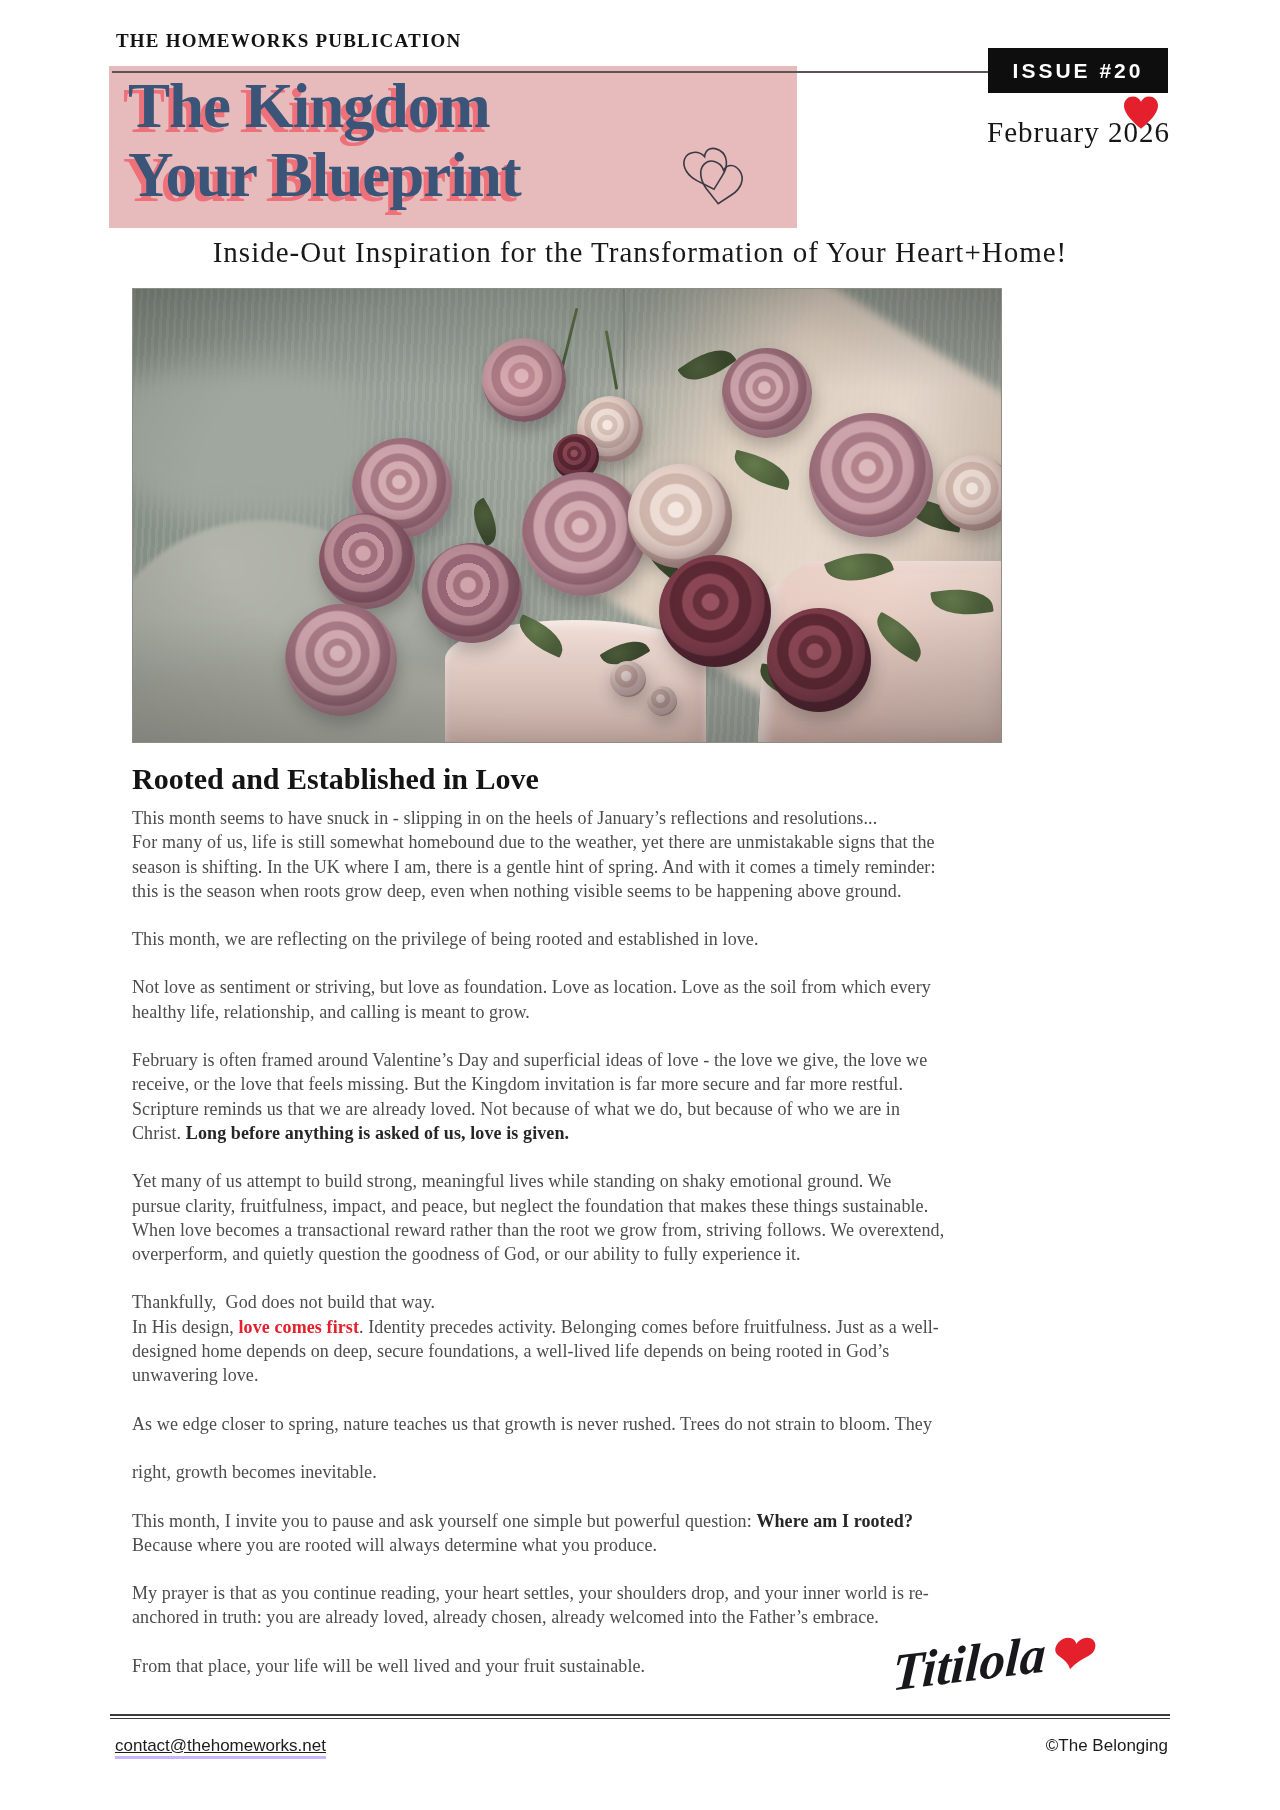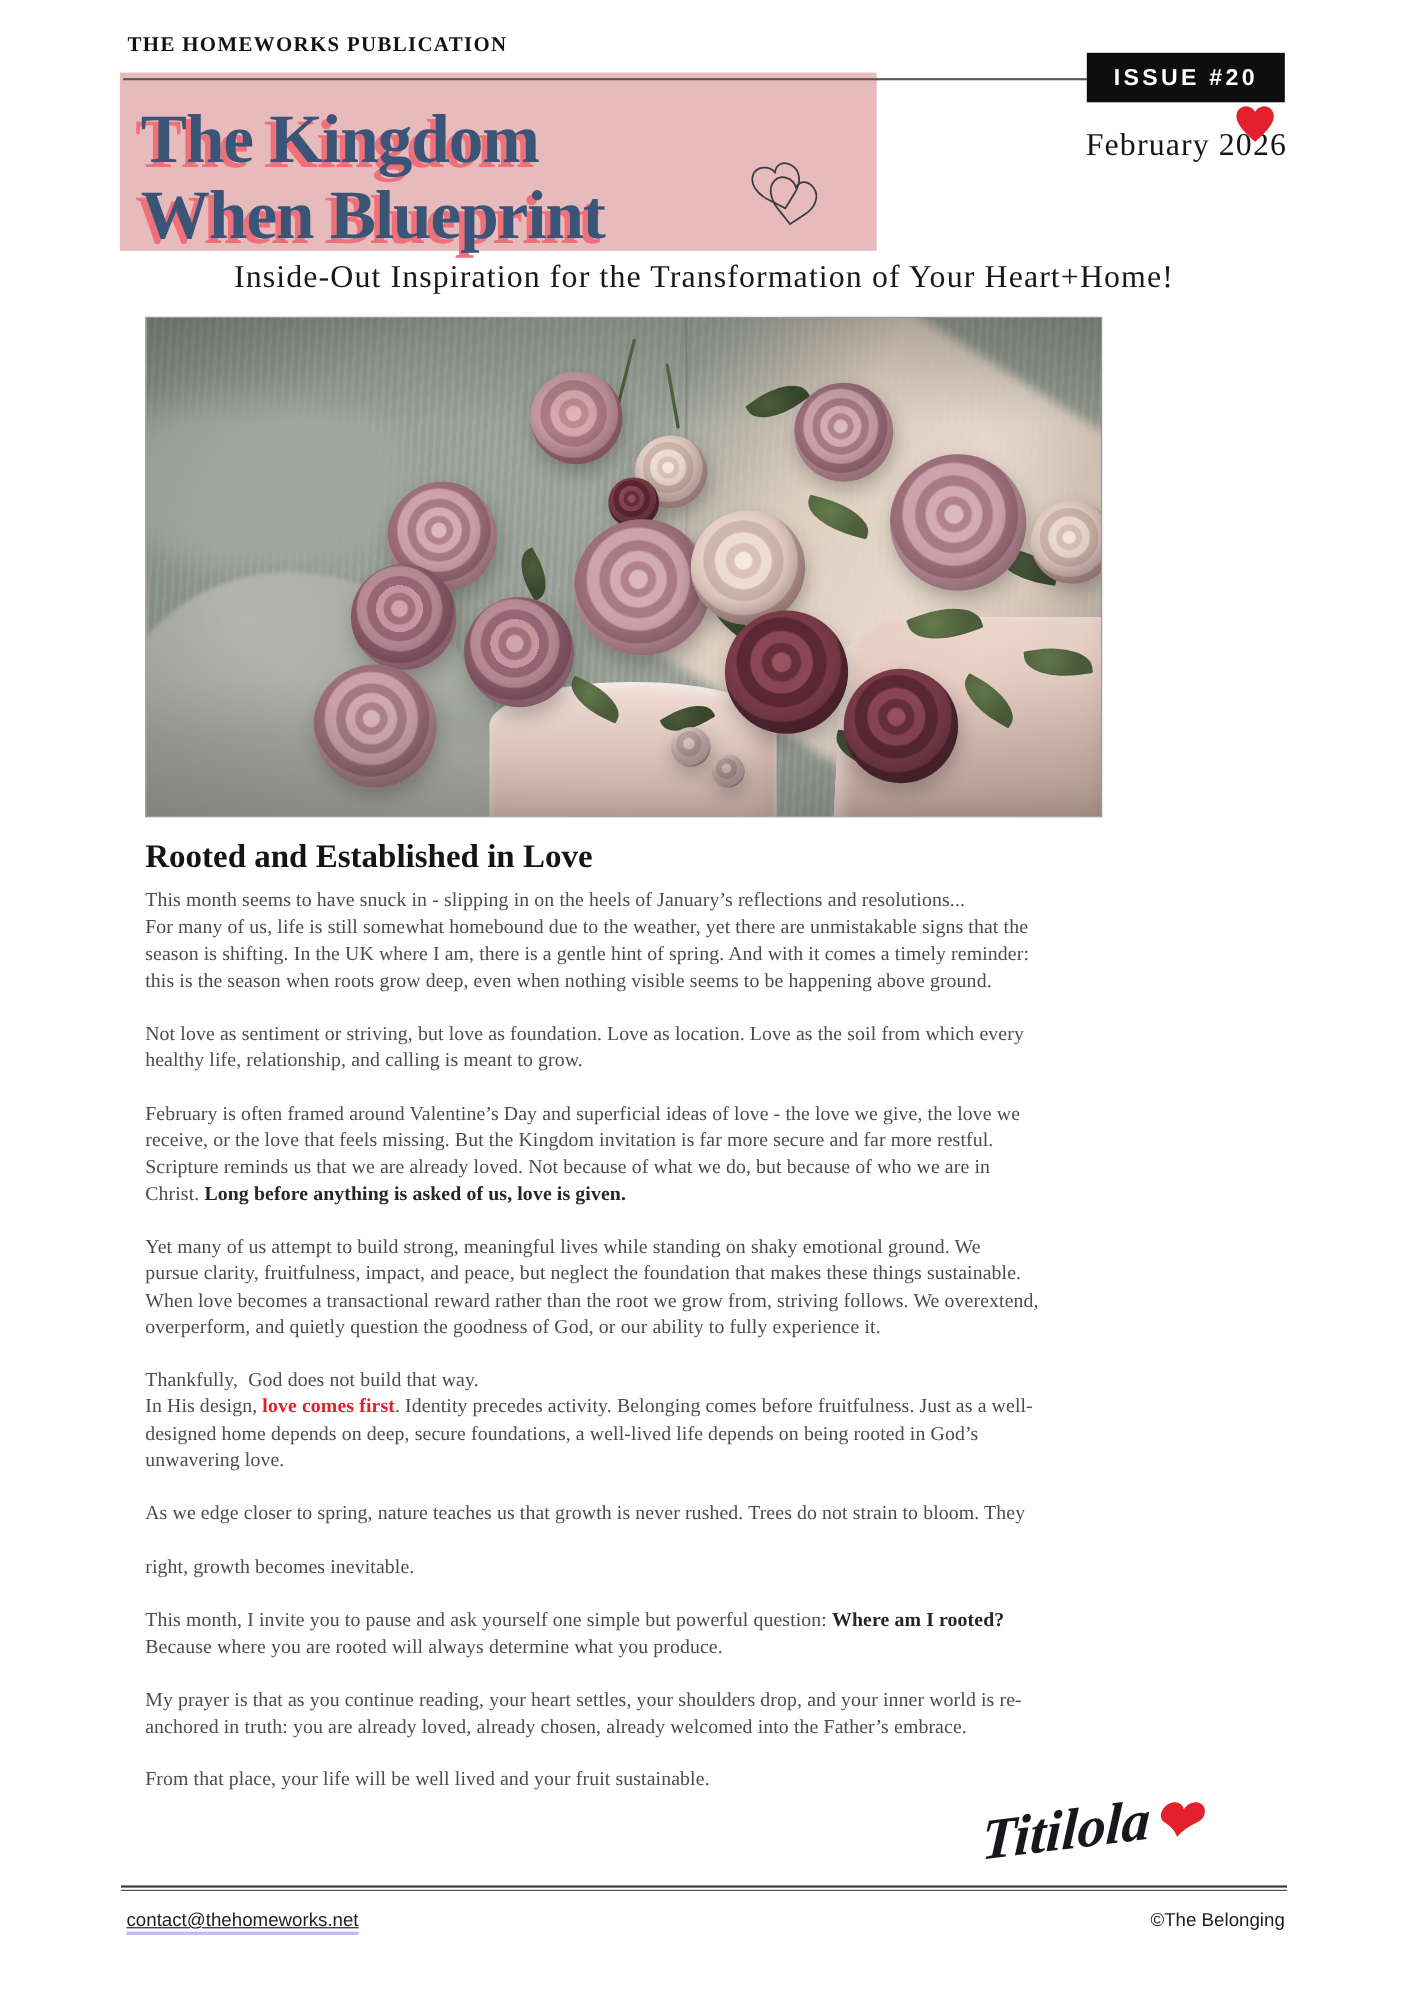--- a/index.html
+++ b/index.html
@@ -7,21 +7,21 @@
         font-family:"Liberation Sans","DejaVu Sans",sans-serif;}
 
   
   .pub-name{position:absolute;left:116px;top:30px;font-family:"Liberation Serif","DejaVu Serif",serif;
             font-size:19px;font-weight:bold;letter-spacing:1.2px;color:#131313;text-align:center;}
   .banner{position:absolute;left:109px;top:66px;width:688px;height:162px;background:#e7babb;z-index:1;}
   .top-rule{position:absolute;left:112px;top:71px;width:876px;height:2px;background:#5d5553;z-index:2;}
   .banner-title{position:absolute;left:128px;top:72px;z-index:3;
                 font-family:"Liberation Serif","DejaVu Serif",serif;font-weight:bold;
                 font-size:63px;line-height:69px;letter-spacing:-1px;color:#3a5577;
-                text-shadow:-5px 5px 0 #ee7079;margin-top:20px;}
+                text-shadow:-5px 5px 0 #ee7079;}
   .heart-doodle{position:absolute;left:681px;top:142px;z-index:4;}
   .issue-box{position:absolute;left:988px;top:48px;width:180px;height:45px;background:#0e0e0e;z-index:3;
              display:flex;align-items:center;justify-content:center;}
   .issue-box span{color:#ffffff;font-weight:bold;font-size:21px;letter-spacing:3px;}
   .heart-red{position:absolute;left:1122px;top:96px;z-index:3;}
   .issue-date{position:absolute;right:110px;top:116px;font-family:"Liberation Serif","DejaVu Serif",serif;
               font-size:29px;letter-spacing:1px;color:#161616;}
   .tagline{position:absolute;left:0;top:236px;width:1280px;text-align:center;
            font-family:"Liberation Serif","DejaVu Serif",serif;font-size:29px;letter-spacing:1px;color:#181818;}
 
@@ -96,21 +96,21 @@
 <body>
 
 <div class="page">
 
   <div class="pub-name">THE HOMEWORKS PUBLICATION</div>
 
   <div class="banner"></div>
   <div class="top-rule"></div>
   <div class="banner-title">
     <div>The Kingdom</div>
-    <div>When Blueprint</div>
+    <div>Your Blueprint</div>
   </div>
 
   <svg class="heart-doodle" width="66" height="76" viewBox="0 0 66 76">
     <g fill="none" stroke="#3a3a44" stroke-width="1.6" stroke-linecap="round">
       <path transform="rotate(-16 28 30)" d="M28,14 C24,6 13,4 8,11 C3,18 7,28 14,35 L28,48 L40,37 C48,30 51,19 44,12 C38,6 31,7 28,14 Z"></path>
       <path transform="translate(12,14) rotate(9 28 30)" d="M28,14 C24,6 13,4 8,11 C3,18 7,28 14,35 L28,48 L40,37 C48,30 51,19 44,12 C38,6 31,7 28,14 Z"></path>
     </g>
   </svg>
 
   <div class="issue-box">
@@ -166,20 +166,21 @@
     <div class="rose r-spray" style="left:57%;top:86%;width:36px;height:36px;"></div>
     <div class="rose r-spray" style="left:61%;top:91%;width:30px;height:30px;"></div>
 
     <div class="photo-overlay"></div>
   </div>
 
   <div class="article">
     <h2>Rooted and Established in Love</h2>
     <div id="paragraphs">
         <p><span>This month seems to have snuck in - slipping in on the heels of January’s reflections and resolutions...</span><br><span>For many of us, life is still somewhat homebound due to the weather, yet there are unmistakable signs that the</span><br><span>season is shifting. In the UK where I am, there is a gentle hint of spring. And with it comes a timely reminder:</span><br><span>this is the season when roots grow deep, even when nothing visible seems to be happening above ground.</span></p>
+        <p><span>This month, we are reflecting on the privilege of being rooted and established in love.</span></p>
         <p><span>Not love as sentiment or striving, but love as foundation. Love as location. Love as the soil from which every</span><br><span>healthy life, relationship, and calling is meant to grow.</span></p>
         <p><span>February is often framed around Valentine’s Day and superficial ideas of love - the love we give, the love we</span><br><span>receive, or the love that feels missing. But the Kingdom invitation is far more secure and far more restful.</span><br><span>Scripture reminds us that we are already loved. Not because of what we do, but because of who we are in</span><br><span>Christ. </span><span class="seg-b">Long before anything is asked of us, love is given.</span></p>
         <p><span>Yet many of us attempt to build strong, meaningful lives while standing on shaky emotional ground. We</span><br><span>pursue clarity, fruitfulness, impact, and peace, but neglect the foundation that makes these things sustainable.</span><br><span>When love becomes a transactional reward rather than the root we grow from, striving follows. We overextend,</span><br><span>overperform, and quietly question the goodness of God, or our ability to fully experience it.</span></p>
         <p><span>Thankfully,&nbsp; God does not build that way.</span><br><span>In His design, </span><span class="seg-r">love comes first</span><span>. Identity precedes activity. Belonging comes before fruitfulness. Just as a well-</span><br><span>designed home depends on deep, secure foundations, a well-lived life depends on being rooted in God’s</span><br><span>unwavering love.</span></p>
         <p><span>As we edge closer to spring, nature teaches us that growth is never rushed. Trees do not strain to bloom. They</span><br><br><span>right, growth becomes inevitable.</span></p>
         <p><span>This month, I invite you to pause and ask yourself one simple but powerful question: </span><span class="seg-b">Where am I rooted?</span><br><span>Because where you are rooted will always determine what you produce.</span></p>
         <p><span>My prayer is that as you continue reading, your heart settles, your shoulders drop, and your inner world is re-</span><br><span>anchored in truth: you are already loved, already chosen, already welcomed into the Father’s embrace.</span></p>
         <p><span>From that place, your life will be well lived and your fruit sustainable.</span></p>
       </div>
   </div>

